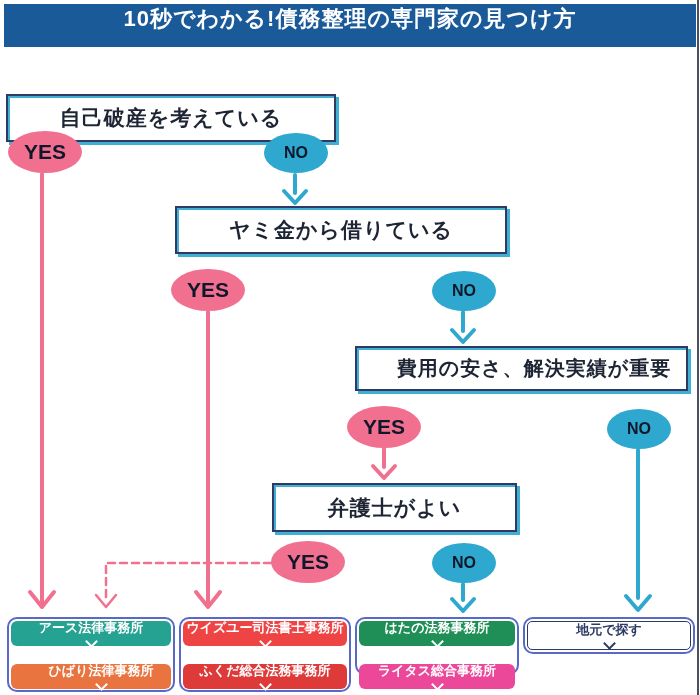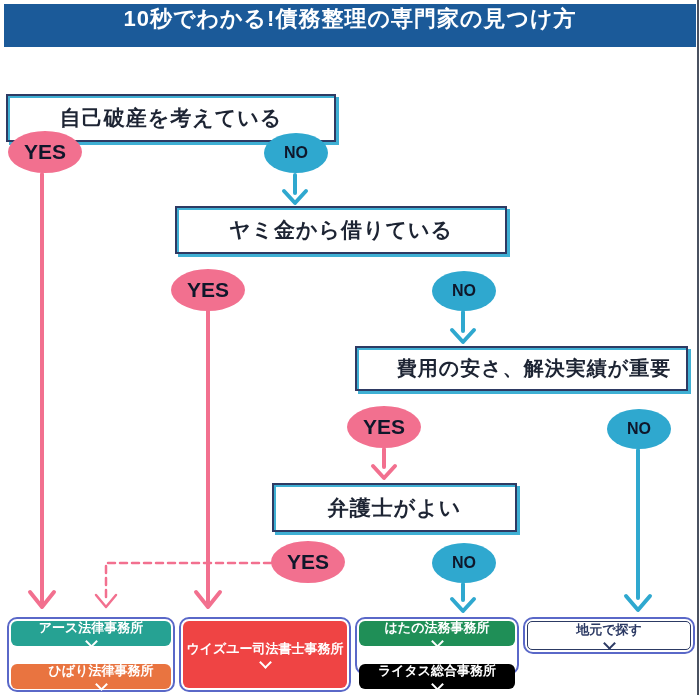--- a/index.html
+++ b/index.html
@@ -154,28 +154,32 @@
     <span>ひばり法律事務所</span>
     <span class="chev"></span>
   </div>
 </div>
 
 <div class="abs rgroup" style="left:179px;top:617px;width:172px;height:75px;">
   <div class="result-item" style="background-color: #ef4444;">
     <span>ウイズユー司法書士事務所</span>
     <span class="chev"></span>
   </div>
+  <div class="result-item" style="background-color: rgb(221, 58, 57);">
+    <span>ふくだ総合法務事務所</span>
+    <span class="chev"></span>
+  </div>
 </div>
 
 <div class="abs rgroup" style="left:355px;top:617px;width:164px;height:58px;">
   <div class="result-item" style="background-color: rgb(31, 143, 87);">
     <span>はたの法務事務所</span>
     <span class="chev"></span>
   </div>
-  <div class="result-item" style="background-color: #000000;">
+  <div class="result-item" style="background-color: #ec4899;">
     <span>ライタス総合事務所</span>
     <span class="chev"></span>
   </div>
 </div>
 
 <div class="abs rgroup" style="left:523px;top:617px;width:172px;height:37px;">
   <div class="white-inner" style="color: rgb(44, 58, 100);">
     <span>地元で探す</span>
     <span class="chev"></span>
   </div>

